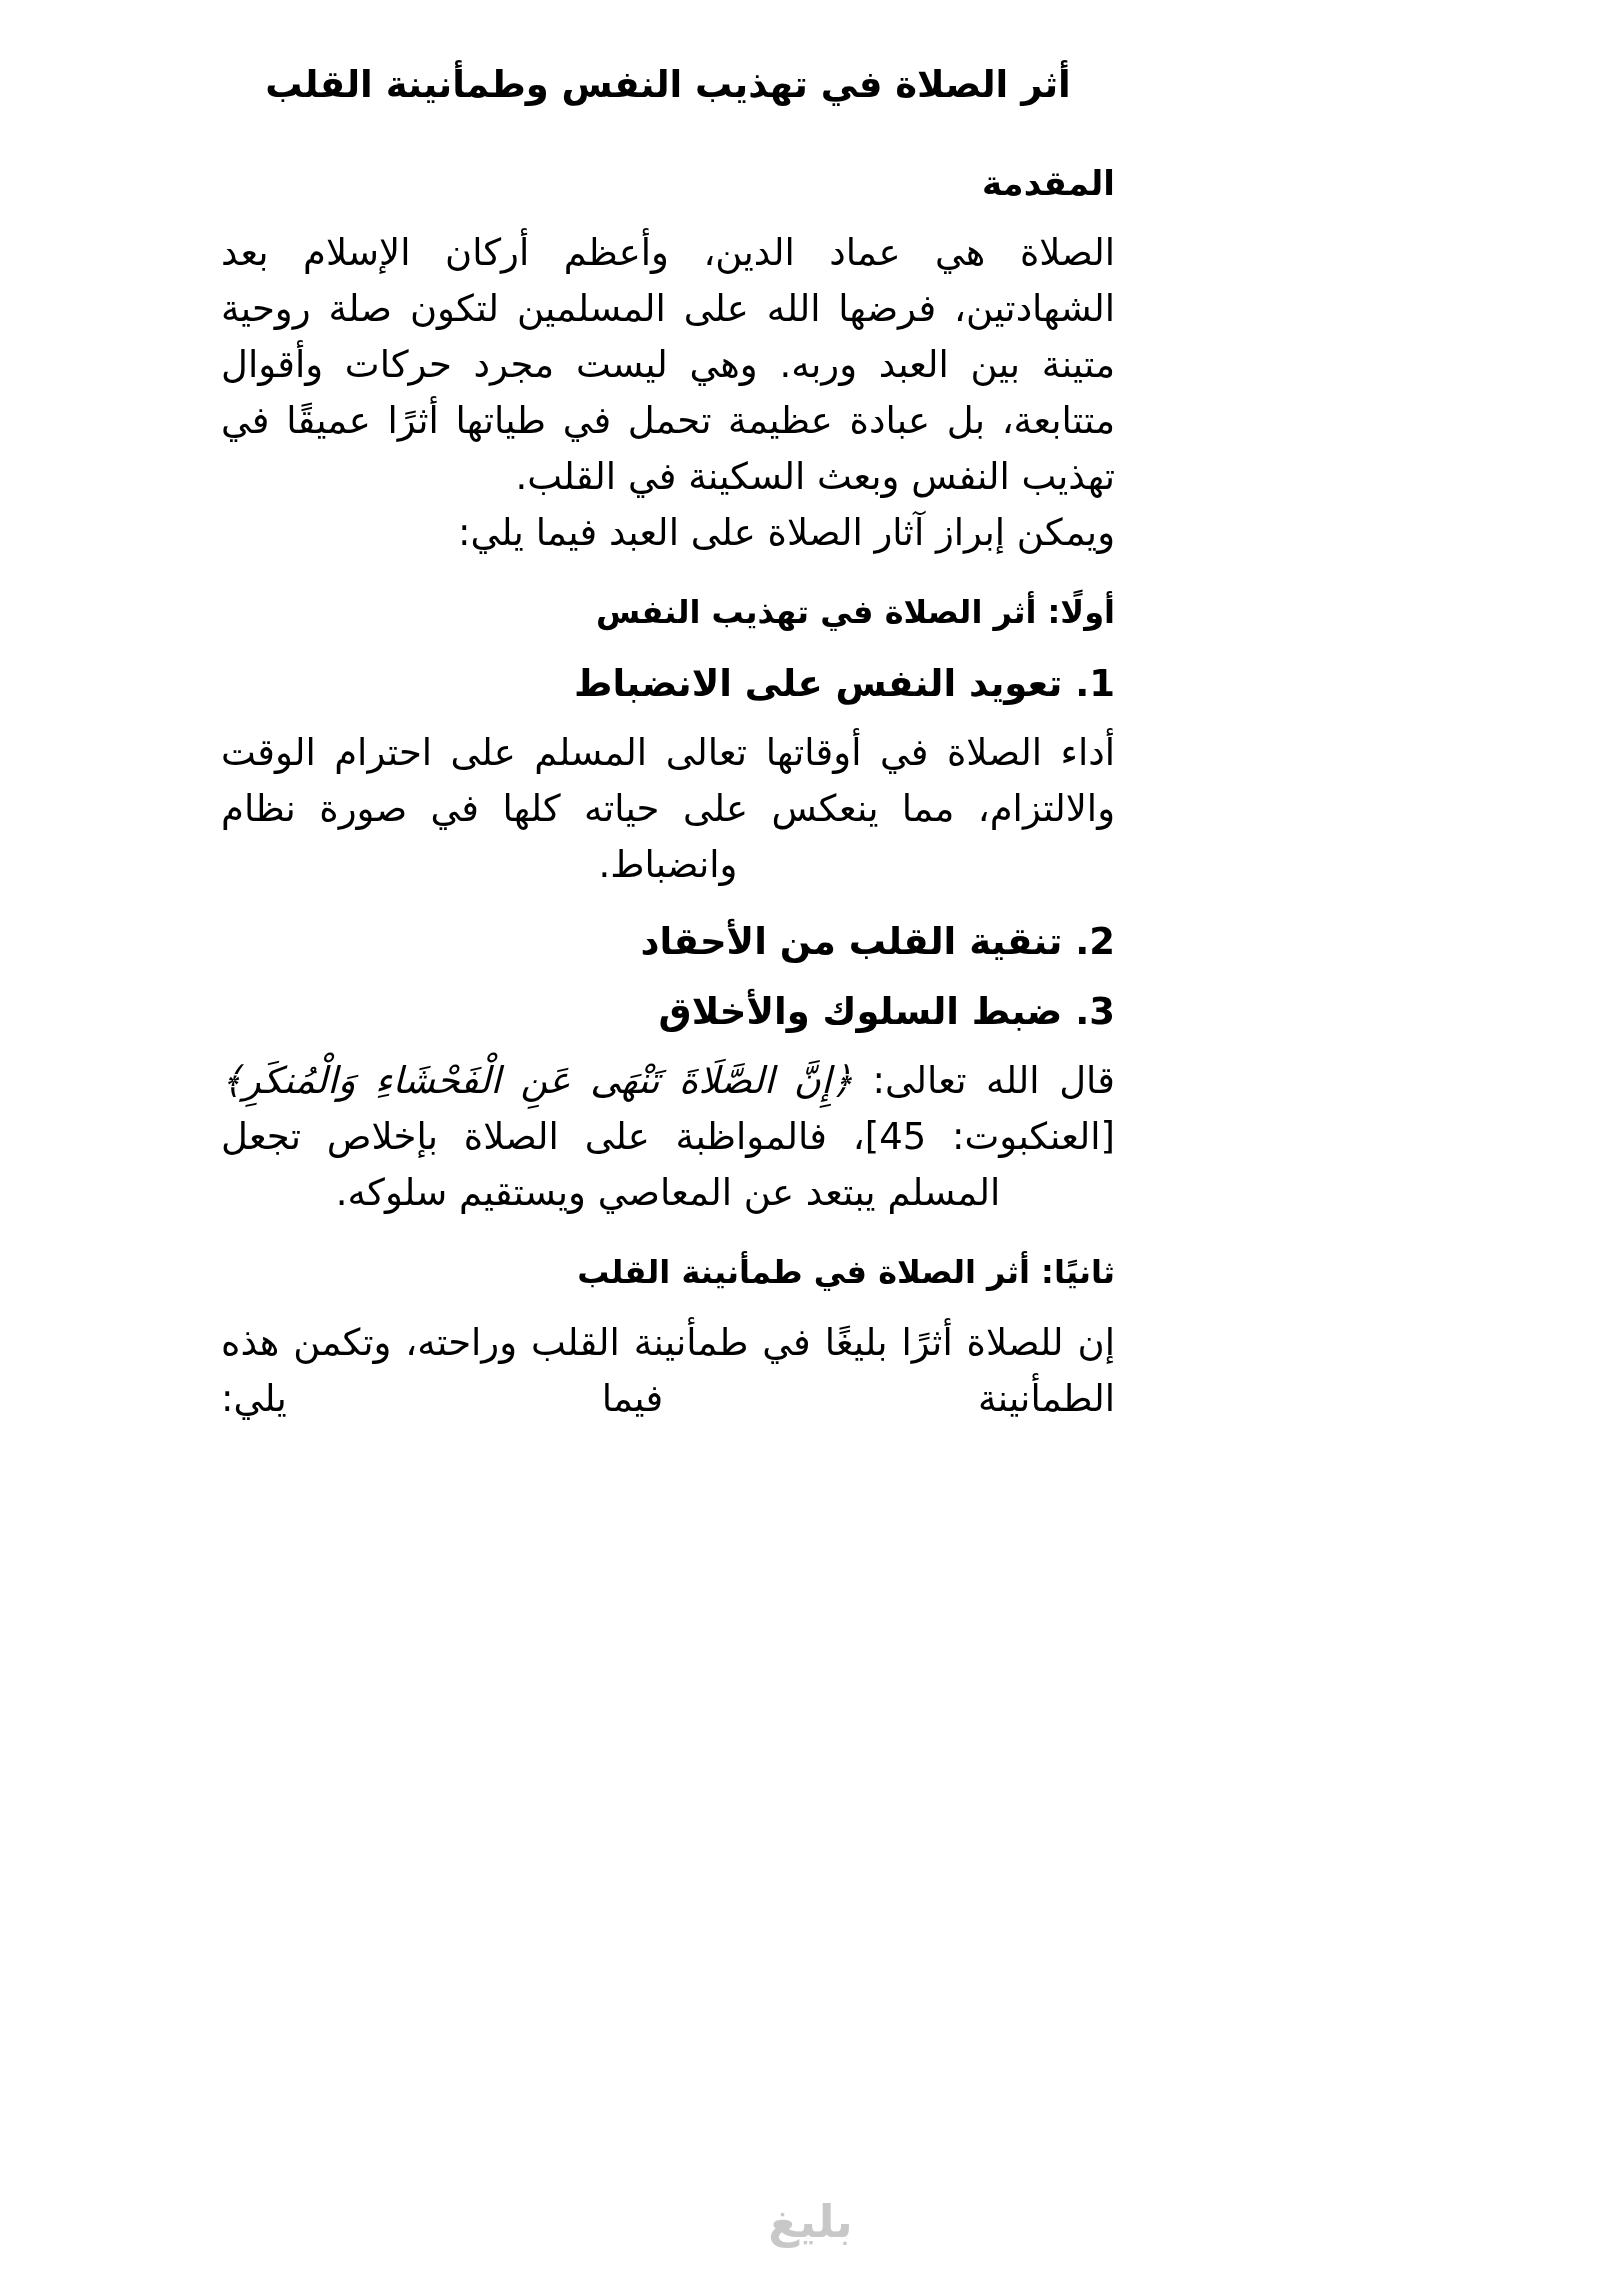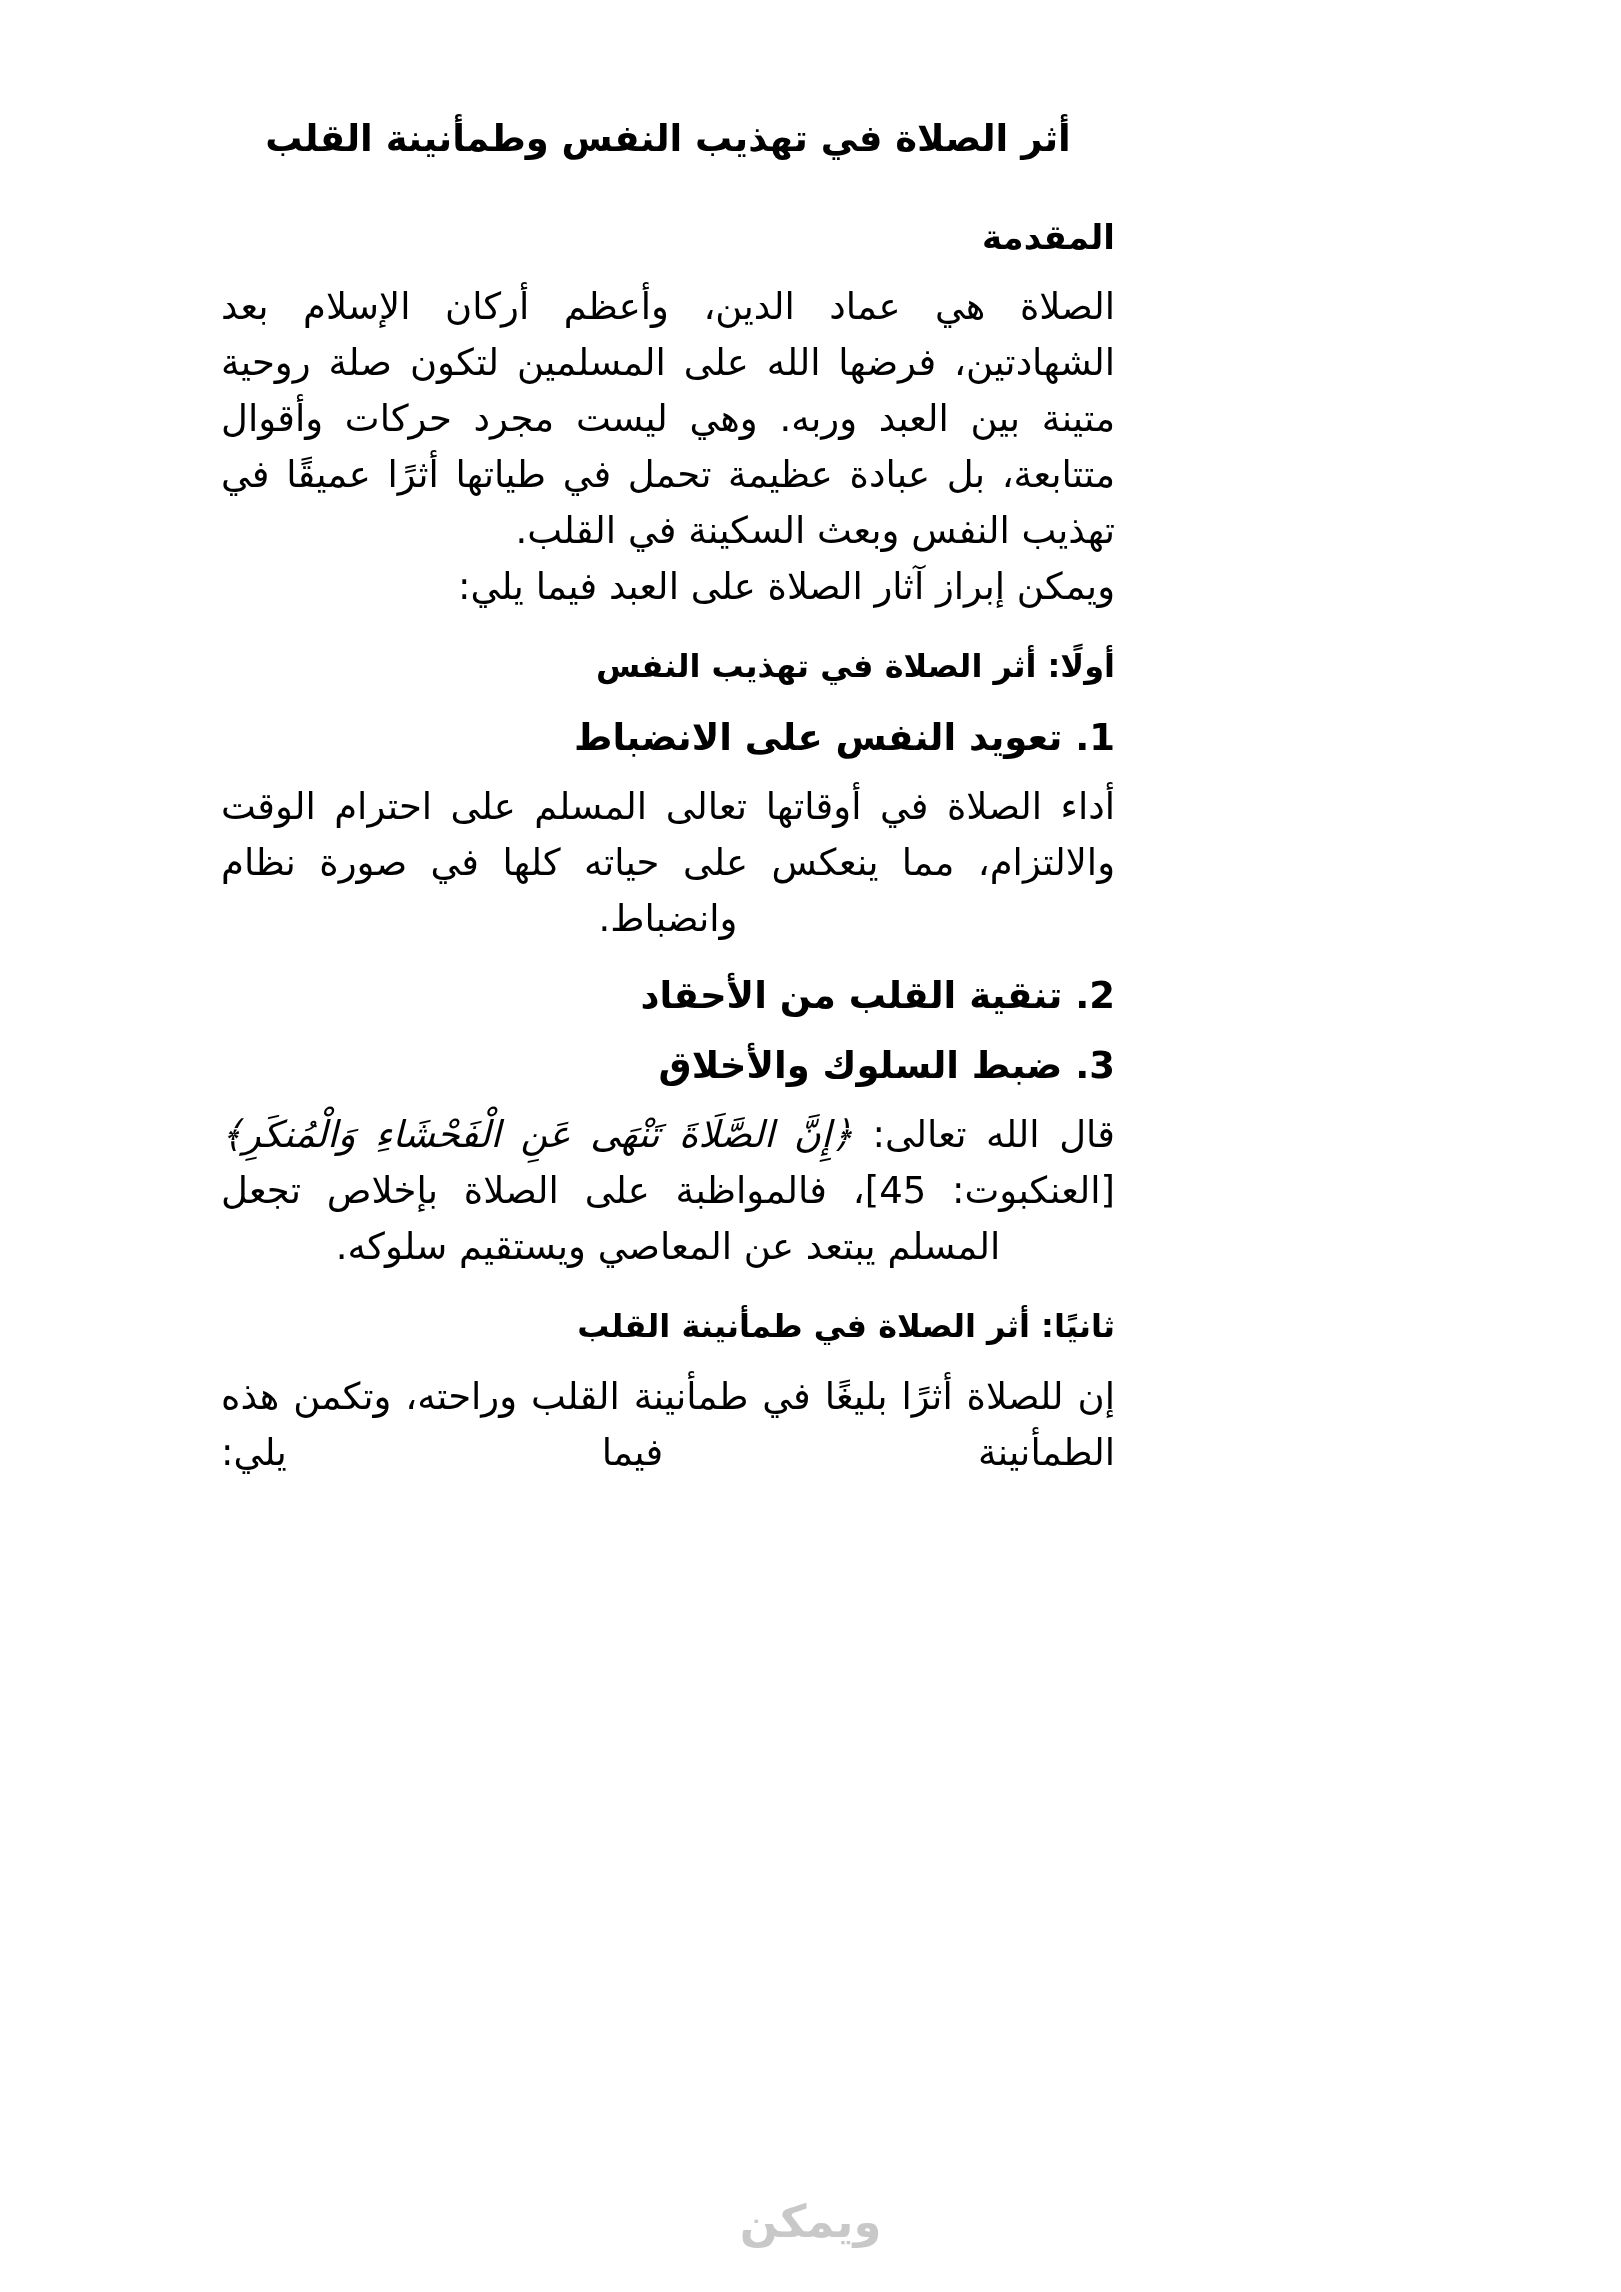--- a/index.html
+++ b/index.html
@@ -13,21 +13,21 @@
     direction: rtl;
     color: #000000;
     font-family: "DejaVu Sans", "Liberation Sans", sans-serif;
   }
 
   .content {
     position: absolute;
     top: 0;
     left: 221px;
     width: 894px;
-    padding-top: 112px;
+    padding-top: 58px;
   }
 
   .doc-title {
     margin: 0;
     font-size: 37px;
     line-height: 53px;
     font-weight: bold;
     text-align: center;
   }
 
@@ -107,15 +107,15 @@
     <h3 class="h-item">3. ضبط السلوك والأخلاق</h3>
 
     <p class="para center-last"><span>قال الله تعالى: </span><span class="verse">﴿إِنَّ الصَّلَاةَ تَنْهَى عَنِ الْفَحْشَاءِ وَالْمُنكَرِ﴾</span><span> [العنكبوت: 45]، فالمواظبة على الصلاة بإخلاص تجعل المسلم يبتعد عن المعاصي ويستقيم سلوكه.</span></p>
 
     <h2 class="h-section">ثانيًا: أثر الصلاة في طمأنينة القلب</h2>
 
     <p class="para fill-last">إن للصلاة أثرًا بليغًا في طمأنينة القلب وراحته، وتكمن هذه الطمأنينة فيما يلي:</p>
 
   </div>
 
-  <div class="watermark">ويمكن</div>
+  <div class="watermark">بليغ</div>
 </div>
 
 
 </body></html>

